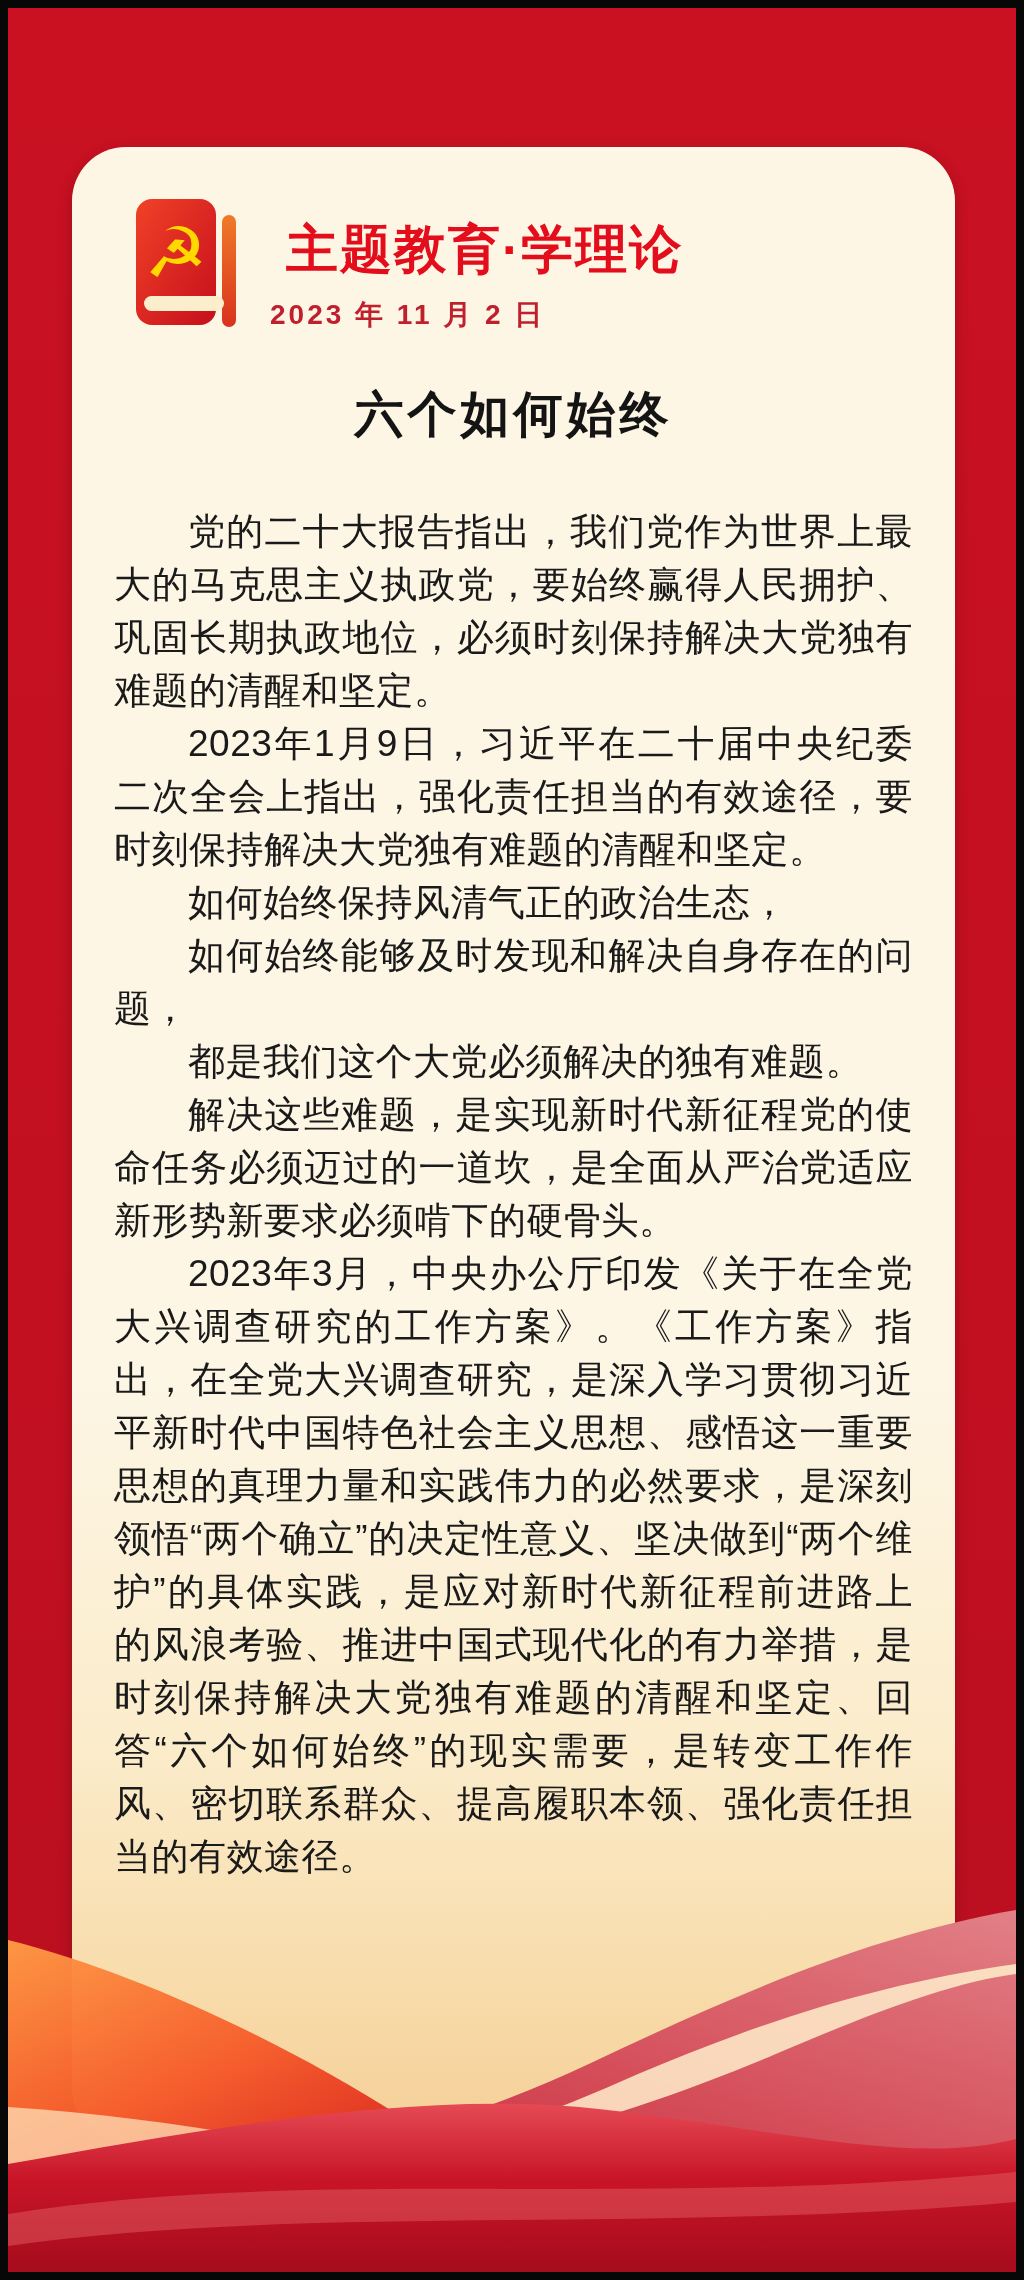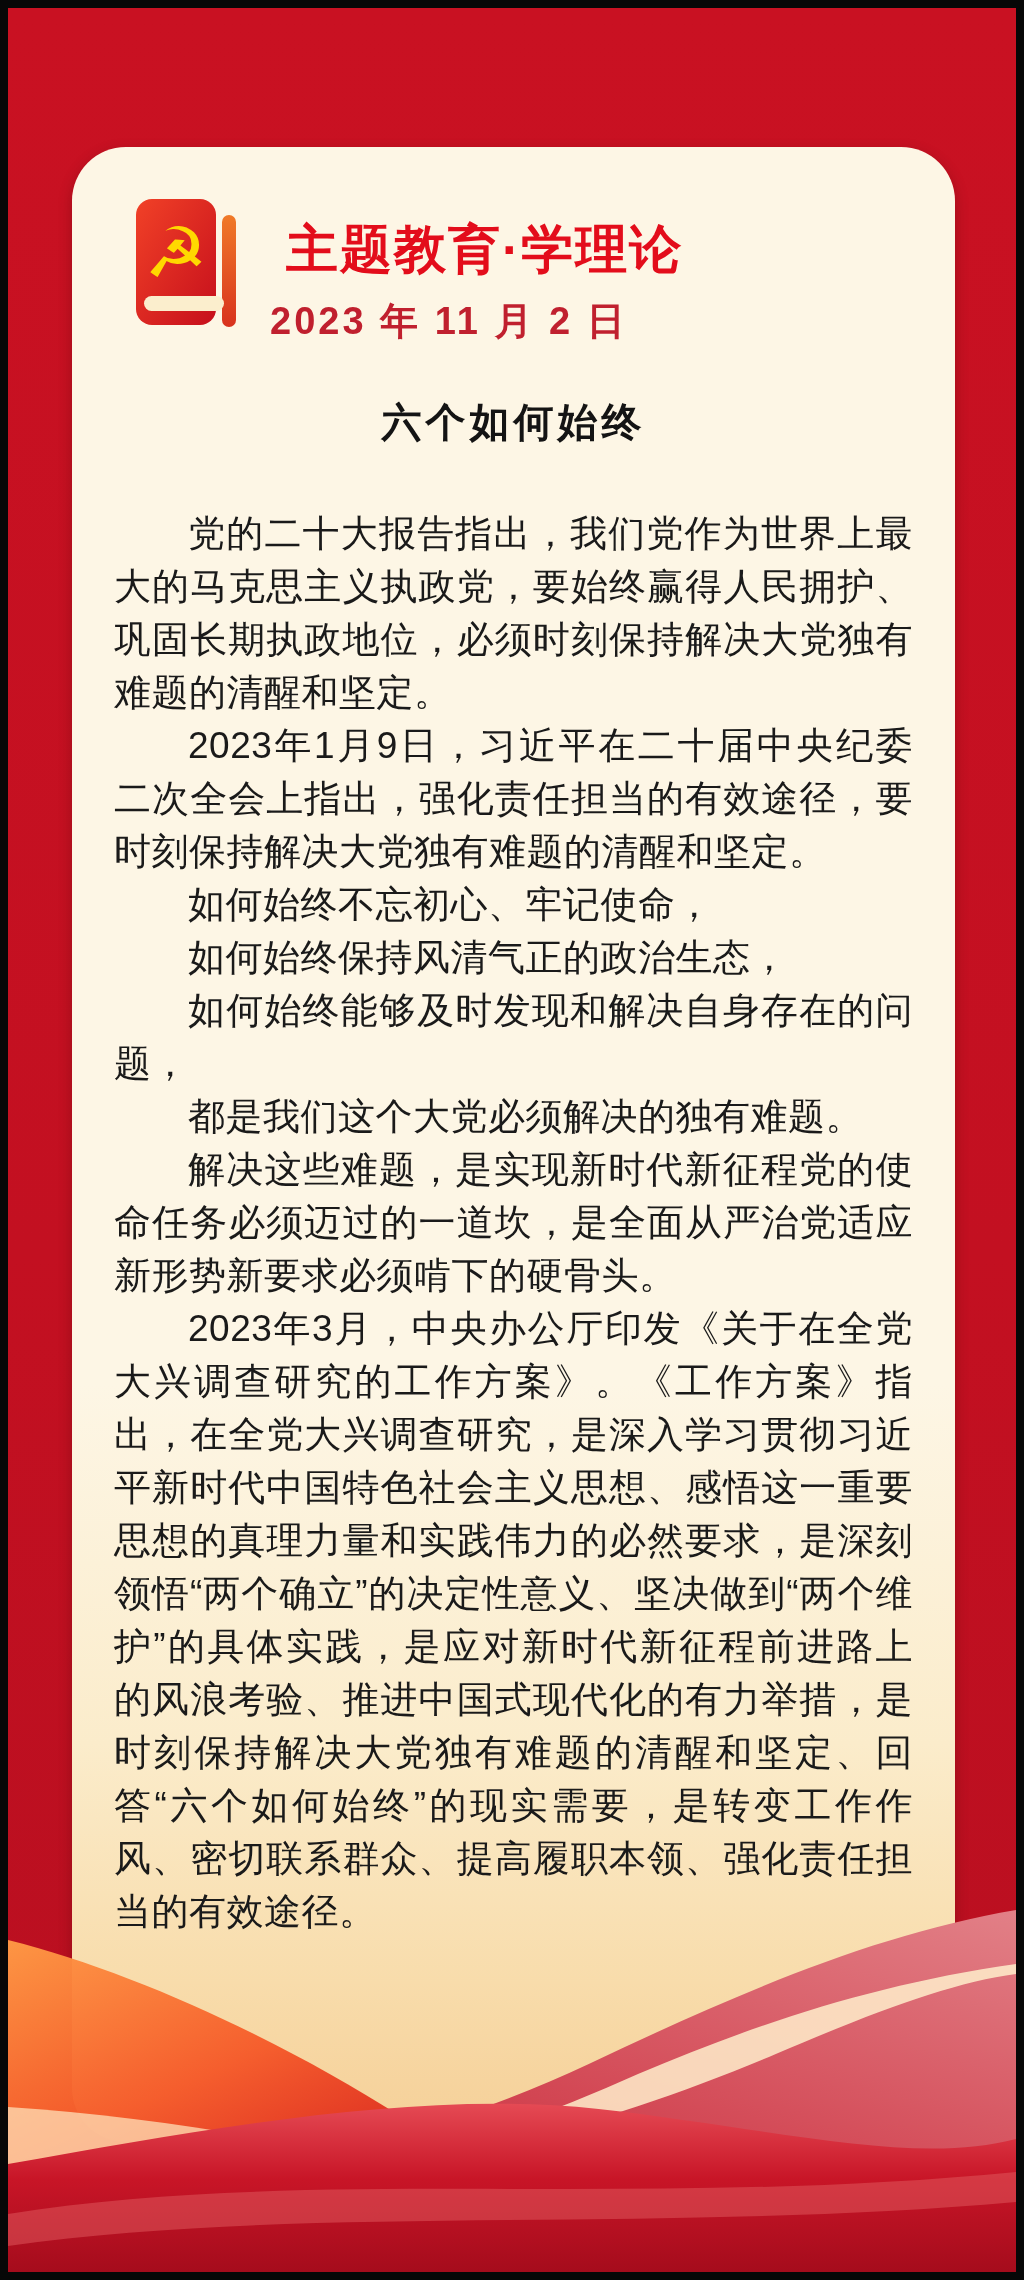--- a/index.html
+++ b/index.html
@@ -41,29 +41,29 @@
   .column-title{
     margin:16px;
     font-size:52px;
     font-weight:700;
     letter-spacing:2px;
     color:#e30d1b;
     line-height:1.1;
   }
   .publish-date{
     margin-top:18px;
-    font-size:38px;
+    font-size:28px;
     font-weight:700;
     color:#c0202e;
     letter-spacing:3px;
   }
   .article-heading{
     margin:48px 0 0 0;
     text-align:center;
-    font-size:40px;
+    font-size:49px;
     font-weight:900;
     color:#141414;
     letter-spacing:4px;
   }
   .article-body{
     margin-top:57px;
     font-size:37px;
     line-height:53px;
     color:#1a1a1a;
     text-align:justify;
@@ -112,21 +112,20 @@
         <h1 class="column-title">主题教育·学理论</h1>
         <div class="publish-date">2023 年 11 月 2 日</div>
       </div>
     </header>
 
     <h2 class="article-heading">六个如何始终</h2>
 
     <div class="article-body">
         <p>党的二十大报告指出，我们党作为世界上最大的马克思主义执政党，要始终赢得人民拥护、巩固长期执政地位，必须时刻保持解决大党独有难题的清醒和坚定。</p>
         <p>2023年1月9日，习近平在二十届中央纪委二次全会上指出，强化责任担当的有效途径，要时刻保持解决大党独有难题的清醒和坚定。</p>
-        <p>如何始终不忘初心、牢记使命，</p>
         <p>如何始终保持风清气正的政治生态，</p>
         <p>如何始终能够及时发现和解决自身存在的问题，</p>
         <p>都是我们这个大党必须解决的独有难题。</p>
         <p>解决这些难题，是实现新时代新征程党的使命任务必须迈过的一道坎，是全面从严治党适应新形势新要求必须啃下的硬骨头。</p>
         <p>2023年3月，中央办公厅印发《关于在全党大兴调查研究的工作方案》。《工作方案》指出，在全党大兴调查研究，是深入学习贯彻习近平新时代中国特色社会主义思想、感悟这一重要思想的真理力量和实践伟力的必然要求，是深刻领悟“两个确立”的决定性意义、坚决做到“两个维护”的具体实践，是应对新时代新征程前进路上的风浪考验、推进中国式现代化的有力举措，是时刻保持解决大党独有难题的清醒和坚定、回答“六个如何始终”的现实需要，是转变工作作风、密切联系群众、提高履职本领、强化责任担当的有效途径。</p>
       </div>
 
   </section>
 
   <svg class="waves" viewBox="0 0 1024 370" preserveAspectRatio="none" aria-hidden="true">

